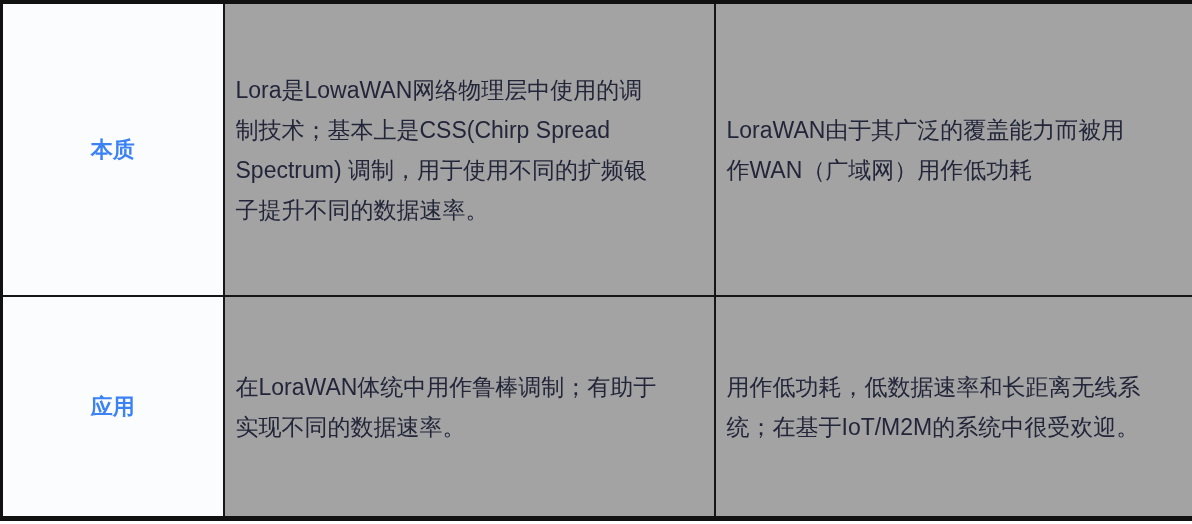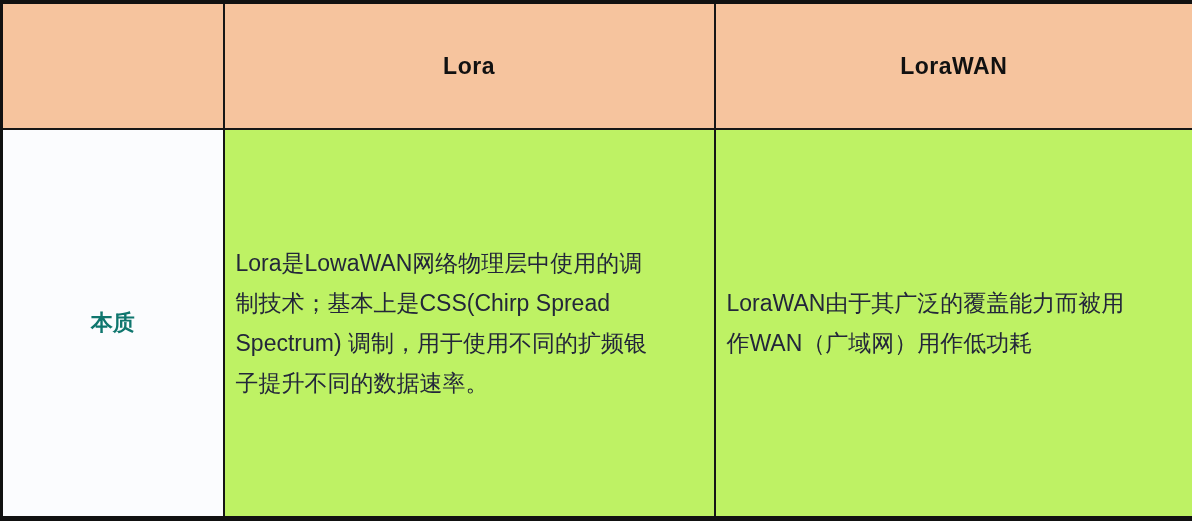--- a/index.html
+++ b/index.html
@@ -40,28 +40,28 @@
     background: #f6c49e;
     color: #111111;
     font-size: 23px;
     font-weight: bold;
     text-align: center;
     vertical-align: middle;
     letter-spacing: 0.5px;
   }
   td.row-label {
     background: #fbfcfe;
-    color: #0f766e;
+    color: #3b82f6;
     font-size: 22px;
     font-weight: bold;
     text-align: center;
     vertical-align: middle;
   }
   td.cell-text {
-    background: #bef264;
+    background: #a3a3a3;
     color: #23263a;
     font-size: 23px;
     line-height: 40px;
     text-align: left;
     vertical-align: middle;
     padding: 6px 8px 6px 11px;
     white-space: pre-line;
   }
   tr.row-essence td { height: 196px; }
   tr.row-application td { height: 148px; }
@@ -71,32 +71,34 @@
 <body>
 
 <div class="stage">
   <table class="compare">
     <colgroup>
       <col style="width:222px">
       <col style="width:491px">
       <col style="width:479px">
     </colgroup>
     <tbody>
-      <tr class="head-row">
-        <th></th>
-        <th>Lora</th>
-        <th>LoraWAN</th>
-      </tr>
 
       <tr class="row-essence">
         <td class="row-label">本质</td>
         <td class="cell-text">Lora是LowaWAN网络物理层中使用的调
 制技术；基本上是CSS(Chirp Spread
 Spectrum) 调制，用于使用不同的扩频银
 子提升不同的数据速率。</td>
         <td class="cell-text">LoraWAN由于其广泛的覆盖能力而被用
 作WAN（广域网）用作低功耗</td>
       </tr>
 
+      <tr class="row-application">
+        <td class="row-label">应用</td>
+        <td class="cell-text">在LoraWAN体统中用作鲁棒调制；有助于
+实现不同的数据速率。</td>
+        <td class="cell-text">用作低功耗，低数据速率和长距离无线系
+统；在基于IoT/M2M的系统中很受欢迎。</td>
+      </tr>
 
     </tbody>
   </table>
 </div>
 
 </body></html>

